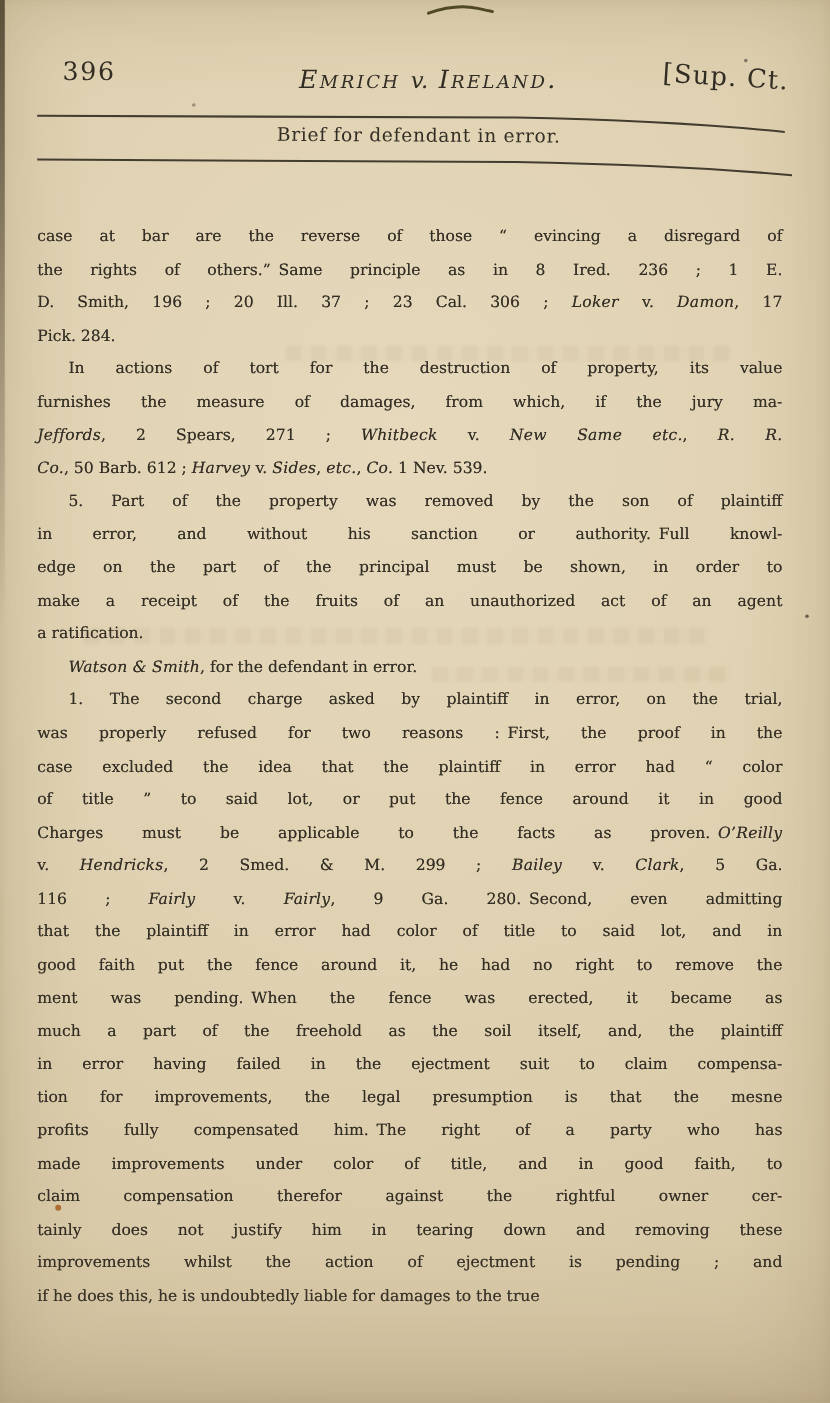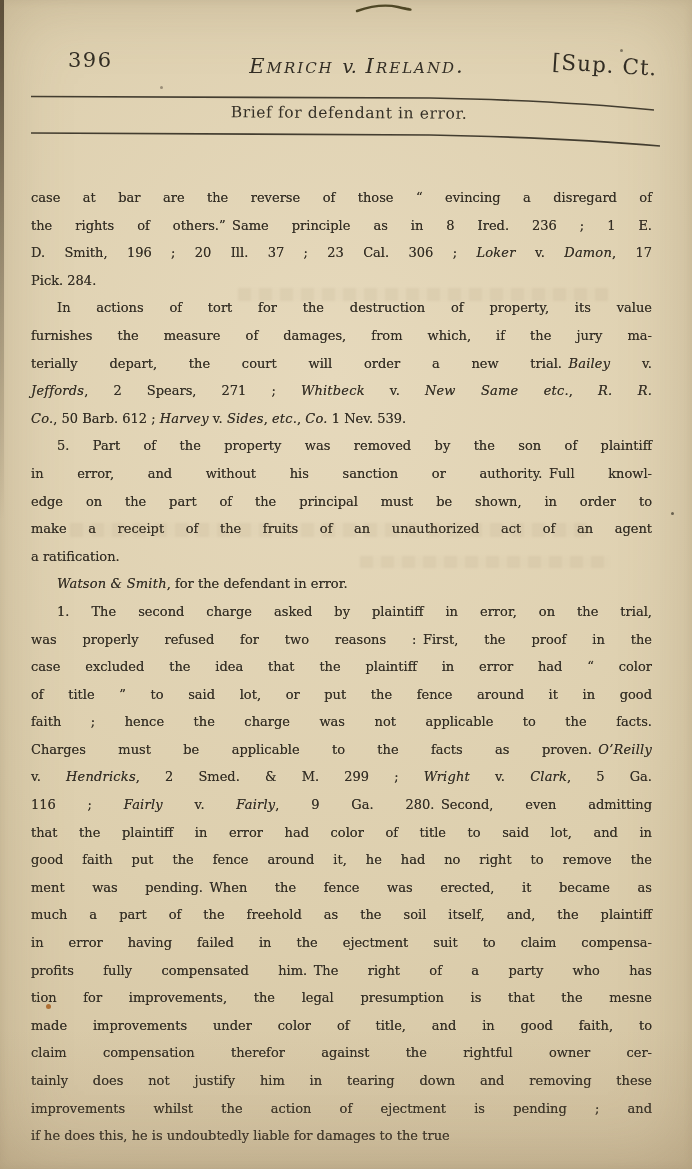--- a/index.html
+++ b/index.html
@@ -10,21 +10,21 @@
     font-family:"DejaVu Serif","Liberation Serif",serif;
     color:#332e25;
   }
   #vignette{position:absolute;inset:0;pointer-events:none;
     box-shadow:inset 0 0 70px rgba(125,103,70,.28), inset 0 0 10px rgba(125,103,70,.12);}
   #left-edge{position:absolute;left:0;top:0;width:4px;height:520px;pointer-events:none;
     background:linear-gradient(180deg, rgba(60,50,35,.85), rgba(60,50,35,.35) 55%, rgba(60,50,35,0));}
   #bottom-shade{position:absolute;left:0;bottom:0;width:100%;height:140px;pointer-events:none;
     background:linear-gradient(180deg, rgba(150,125,95,0), rgba(150,125,95,.16));}
 
-  .pgnum{position:absolute;left:68px;top:48px;font-size:21px;letter-spacing:1.5px;}
+  .pgnum{position:absolute;left:52px;top:48px;font-size:21px;letter-spacing:1.5px;}
   .ctitle{position:absolute;left:0;right:-22px;top:54px;text-align:center;font-size:21px;letter-spacing:2px;}
   .sc{font-variant:small-caps;font-style:italic;}
   .ctitle i{font-size:19px;letter-spacing:0;}
   .supct{position:absolute;right:34px;top:49px;font-size:21.5px;letter-spacing:1px;
     transform:rotate(3.6deg);transform-origin:left top;}
   .runhead{position:absolute;left:0;right:-6px;top:104px;text-align:center;font-size:15.5px;
     letter-spacing:.6px;transform:rotate(.35deg);}
   svg.rules{position:absolute;left:0;top:0;pointer-events:none;}
 
   #body-text{position:absolute;left:31px;top:152px;width:621px;font-size:13px;line-height:27.6px;
@@ -58,44 +58,42 @@
 
   <div class="runhead">Brief for defendant in error.</div>
 
   <div id="body-text">
       <div class="line"><span>case at bar are the reverse of those “ evincing a disregard of</span></div>
       <div class="line"><span>the rights of others.” Same principle as in 8 Ired. 236 ; 1 E.</span></div>
       <div class="line"><span>D. Smith, 196 ; 20 Ill. 37 ; 23 Cal. 306 ; </span><i>Loker</i><span> v. </span><i>Damon</i><span>, 17</span></div>
       <div class="line last"><span>Pick. 284.</span></div>
       <div class="line indent"><span>In actions of tort for the destruction of property, its value</span></div>
       <div class="line"><span>furnishes the measure of damages, from which, if the jury ma-</span></div>
-      <div class="line"><span>terially depart, the court will order a new trial. </span><i>Bailey</i><span> v.</span></div>
       <div class="line"><i>Jeffords</i><span>, 2 Spears, 271 ; </span><i>Whitbeck</i><span> v. </span><i>New Same etc.</i><span>, </span><i>R. R.</i></div>
       <div class="line last"><i>Co.</i><span>, 50 Barb. 612 ; </span><i>Harvey</i><span> v. </span><i>Sides</i><span>, </span><i>etc.</i><span>, </span><i>Co.</i><span> 1 Nev. 539.</span></div>
       <div class="line indent"><span>5. Part of the property was removed by the son of plaintiff</span></div>
       <div class="line"><span>in error, and without his sanction or authority. Full knowl-</span></div>
       <div class="line"><span>edge on the part of the principal must be shown, in order to</span></div>
       <div class="line"><span>make a receipt of the fruits of an unauthorized act of an agent</span></div>
       <div class="line last"><span>a ratification.</span></div>
       <div class="line last indent"><i>Watson &amp; Smith</i><span>, for the defendant in error.</span></div>
       <div class="line indent"><span>1. The second charge asked by plaintiff in error, on the trial,</span></div>
       <div class="line"><span>was properly refused for two reasons : First, the proof in the</span></div>
       <div class="line"><span>case excluded the idea that the plaintiff in error had “ color</span></div>
       <div class="line"><span>of title ” to said lot, or put the fence around it in good</span></div>
-      <div class="line"><span>faith ; hence the charge was not applicable to the facts.</span></div>
       <div class="line"><span>Charges must be applicable to the facts as proven. </span><i>O’Reilly</i></div>
-      <div class="line"><span>v. </span><i>Hendricks</i><span>, 2 Smed. &amp; M. 299 ; </span><i>Wright</i><span> v. </span><i>Clark</i><span>, 5 Ga.</span></div>
+      <div class="line"><span>v. </span><i>Hendricks</i><span>, 2 Smed. &amp; M. 299 ; </span><i>Bailey</i><span> v. </span><i>Clark</i><span>, 5 Ga.</span></div>
       <div class="line"><span>116 ; </span><i>Fairly</i><span> v. </span><i>Fairly</i><span>, 9 Ga. 280. Second, even admitting</span></div>
       <div class="line"><span>that the plaintiff in error had color of title to said lot, and in</span></div>
       <div class="line"><span>good faith put the fence around it, he had no right to remove the</span></div>
       <div class="line"><span>ment was pending. When the fence was erected, it became as</span></div>
       <div class="line"><span>much a part of the freehold as the soil itself, and, the plaintiff</span></div>
       <div class="line"><span>in error having failed in the ejectment suit to claim compensa-</span></div>
+      <div class="line"><span>tion for improvements, the legal presumption is that the mesne</span></div>
       <div class="line"><span>profits fully compensated him. The right of a party who has</span></div>
-      <div class="line"><span>tion for improvements, the legal presumption is that the mesne</span></div>
       <div class="line"><span>made improvements under color of title, and in good faith, to</span></div>
       <div class="line"><span>claim compensation therefor against the rightful owner cer-</span></div>
       <div class="line"><span>tainly does not justify him in tearing down and removing these</span></div>
       <div class="line"><span>improvements whilst the action of ejectment is pending ; and</span></div>
       <div class="line last"><span>if he does this, he is undoubtedly liable for damages to the true</span></div>
     </div>
 
   <div class="ghost" style="left:238px;top:288px;width:370px;height:13px;"></div>
   <div class="ghost" style="left:70px;top:523px;width:520px;height:14px;"></div>
   <div class="ghost" style="left:360px;top:556px;width:250px;height:12px;"></div>

